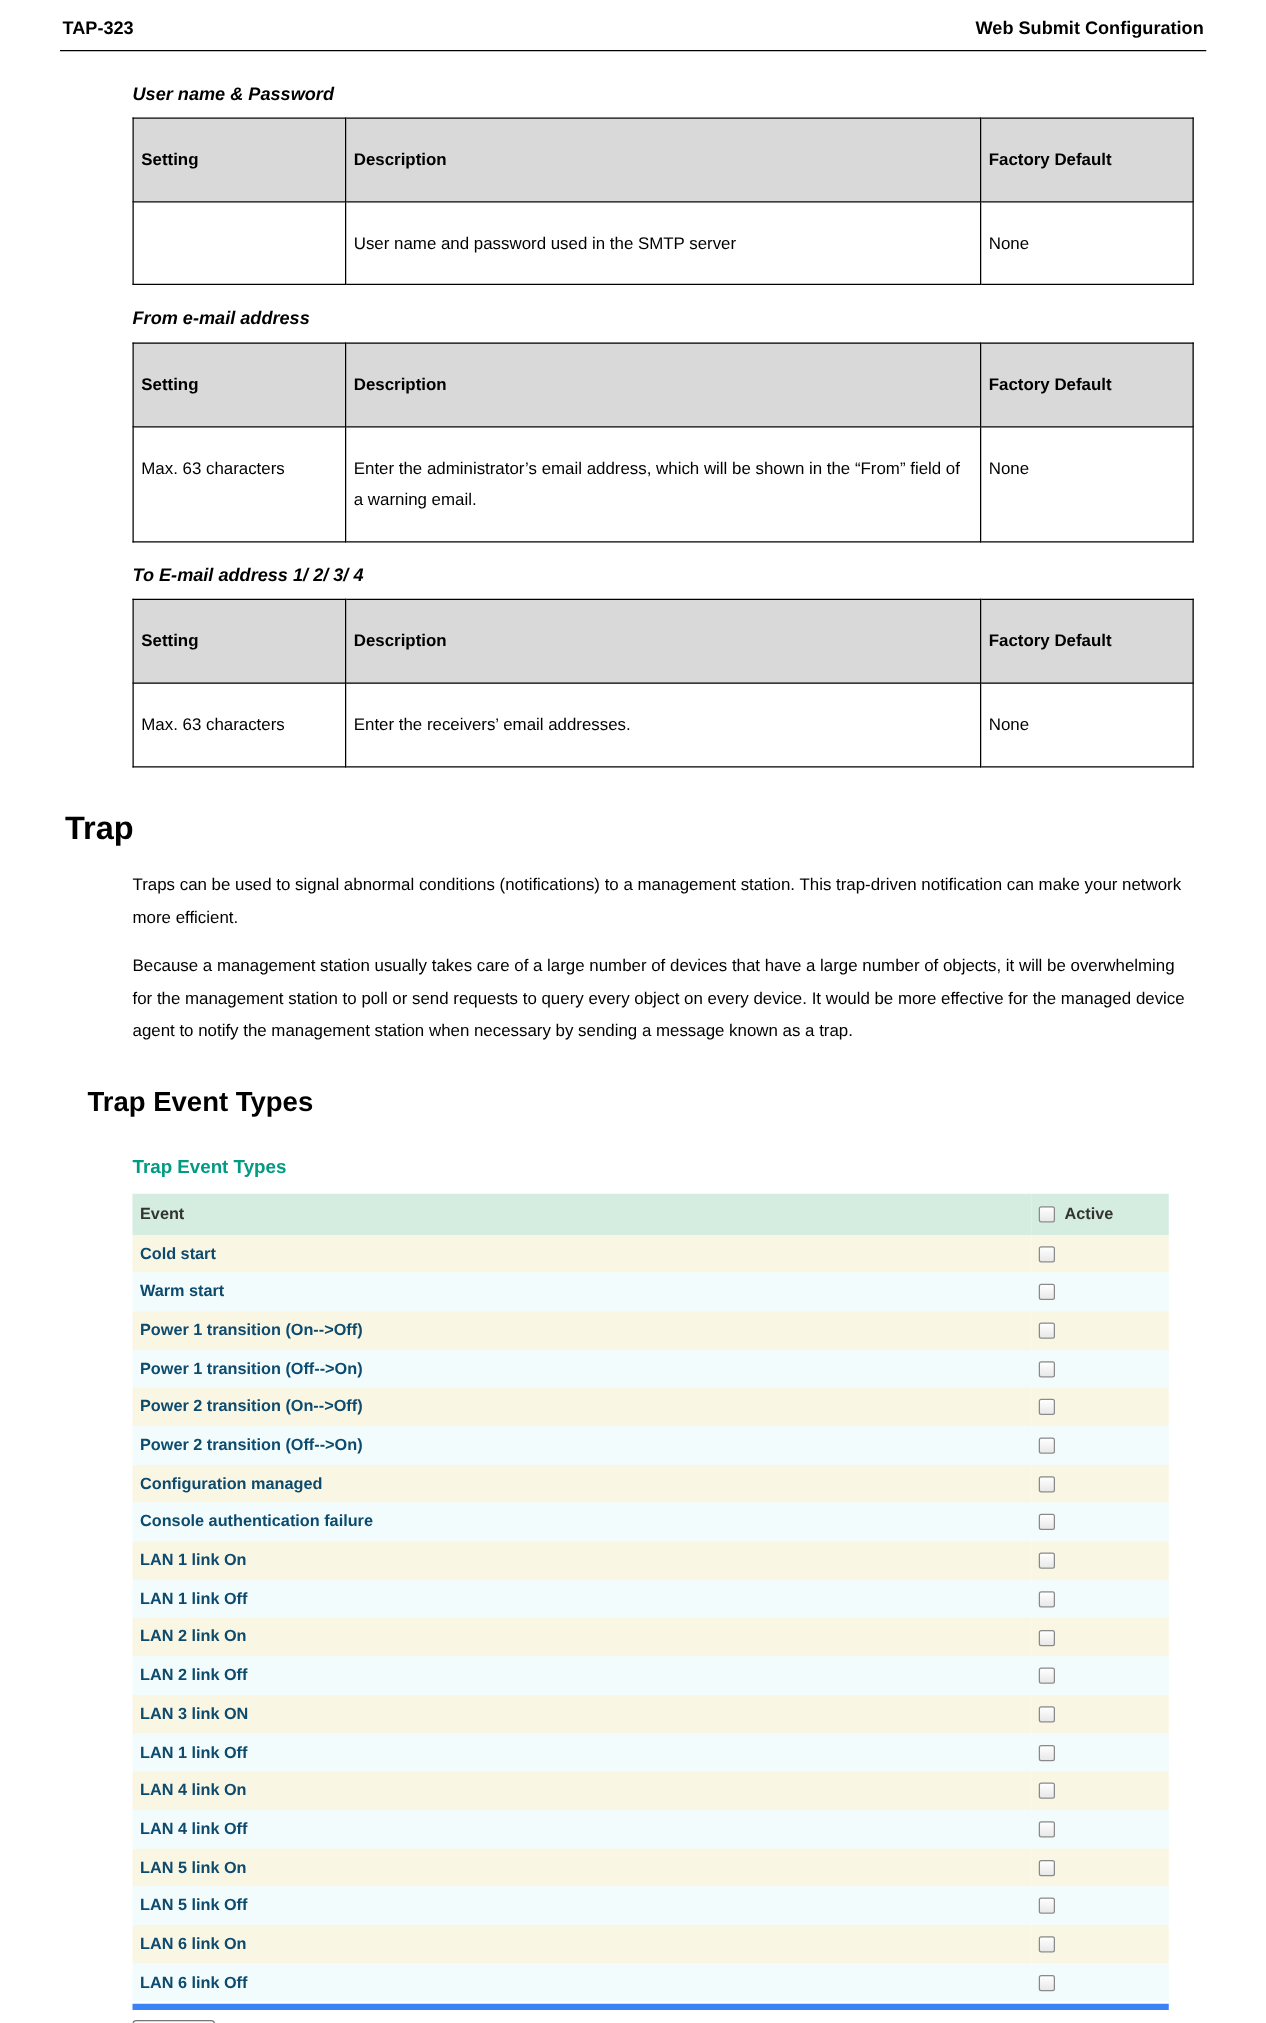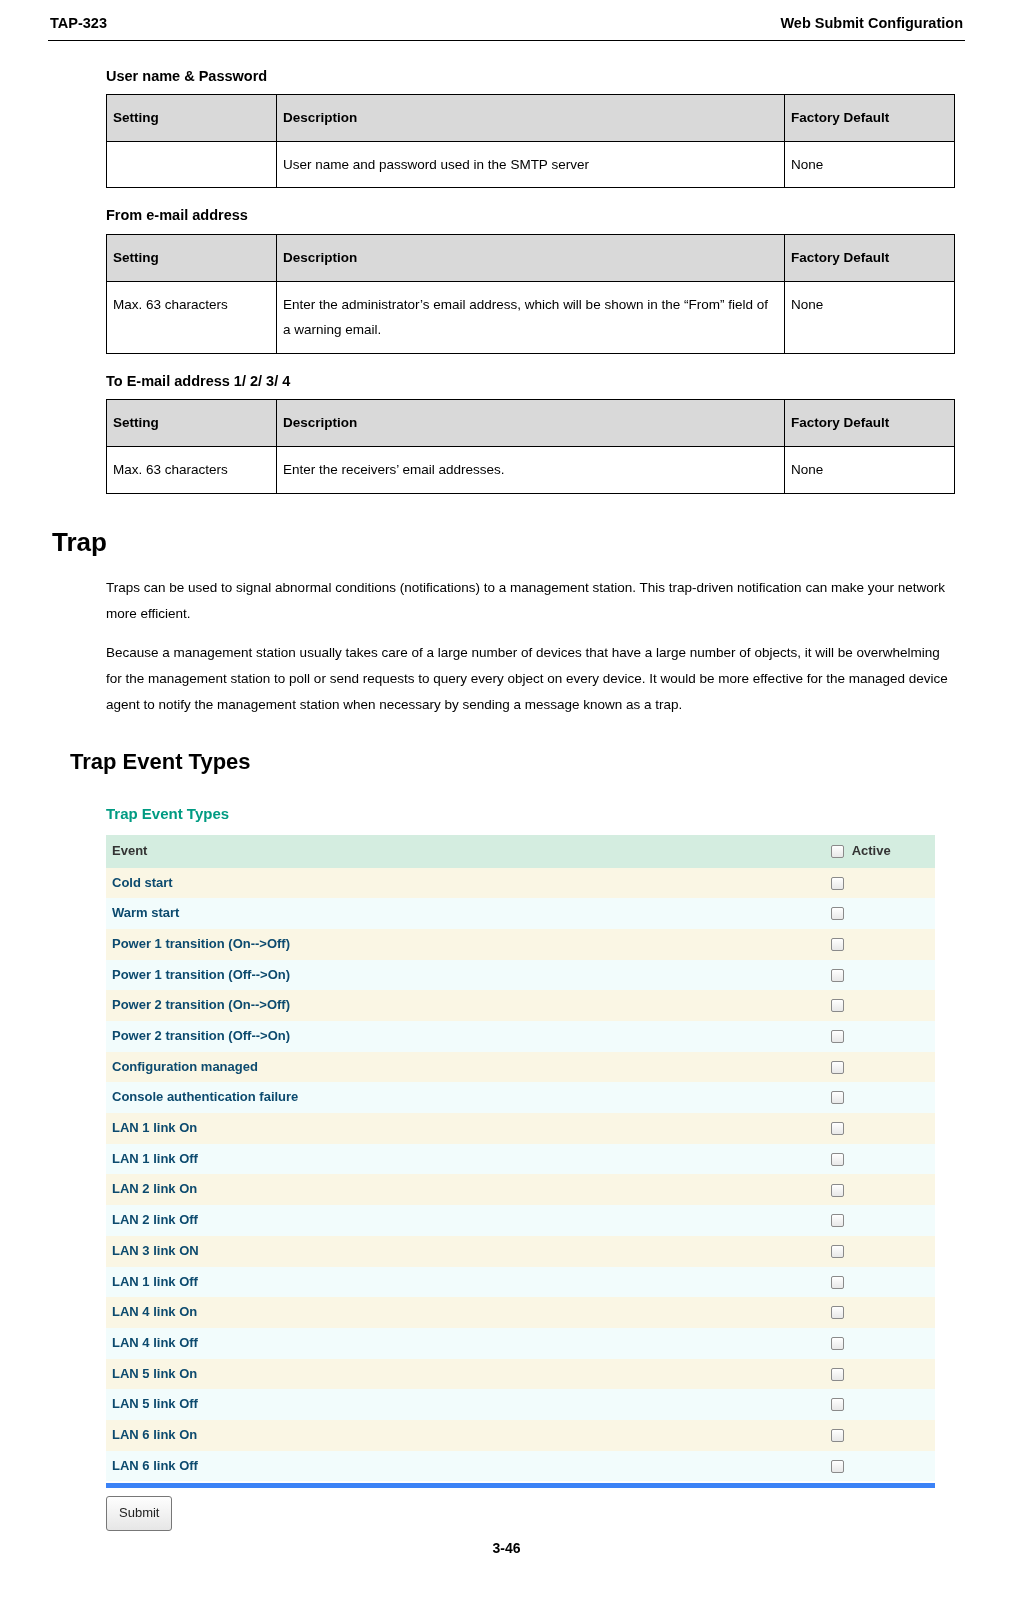--- a/index.html
+++ b/index.html
@@ -30,33 +30,34 @@
     border: none;
     border-top: 1.5px solid #000;
     margin: 2px 0 22px 0;
   }
   .indent {
     margin-left: 58px;
     margin-right: 10px;
   }
   .tbl-title {
     font-weight: bold;
+    font-style: italic;
     font-size: 14.5px;
     margin-top: 6px;
     margin-bottom: 4px;
   }
   table.spec {
     border-collapse: collapse;
     width: 100%;
     margin-bottom: 14px;
     table-layout: fixed;
   }
   table.spec th, table.spec td {
     border: 1px solid #000;
-    padding: 10px 6px;
+    padding: 20px 6px;
     text-align: left;
     vertical-align: top;
     font-size: 13.5px;
     line-height: 1.9;
   }
   table.spec th {
     background: #d9d9d9;
     font-weight: bold;
   }
   .col-set { width: 170px; }

